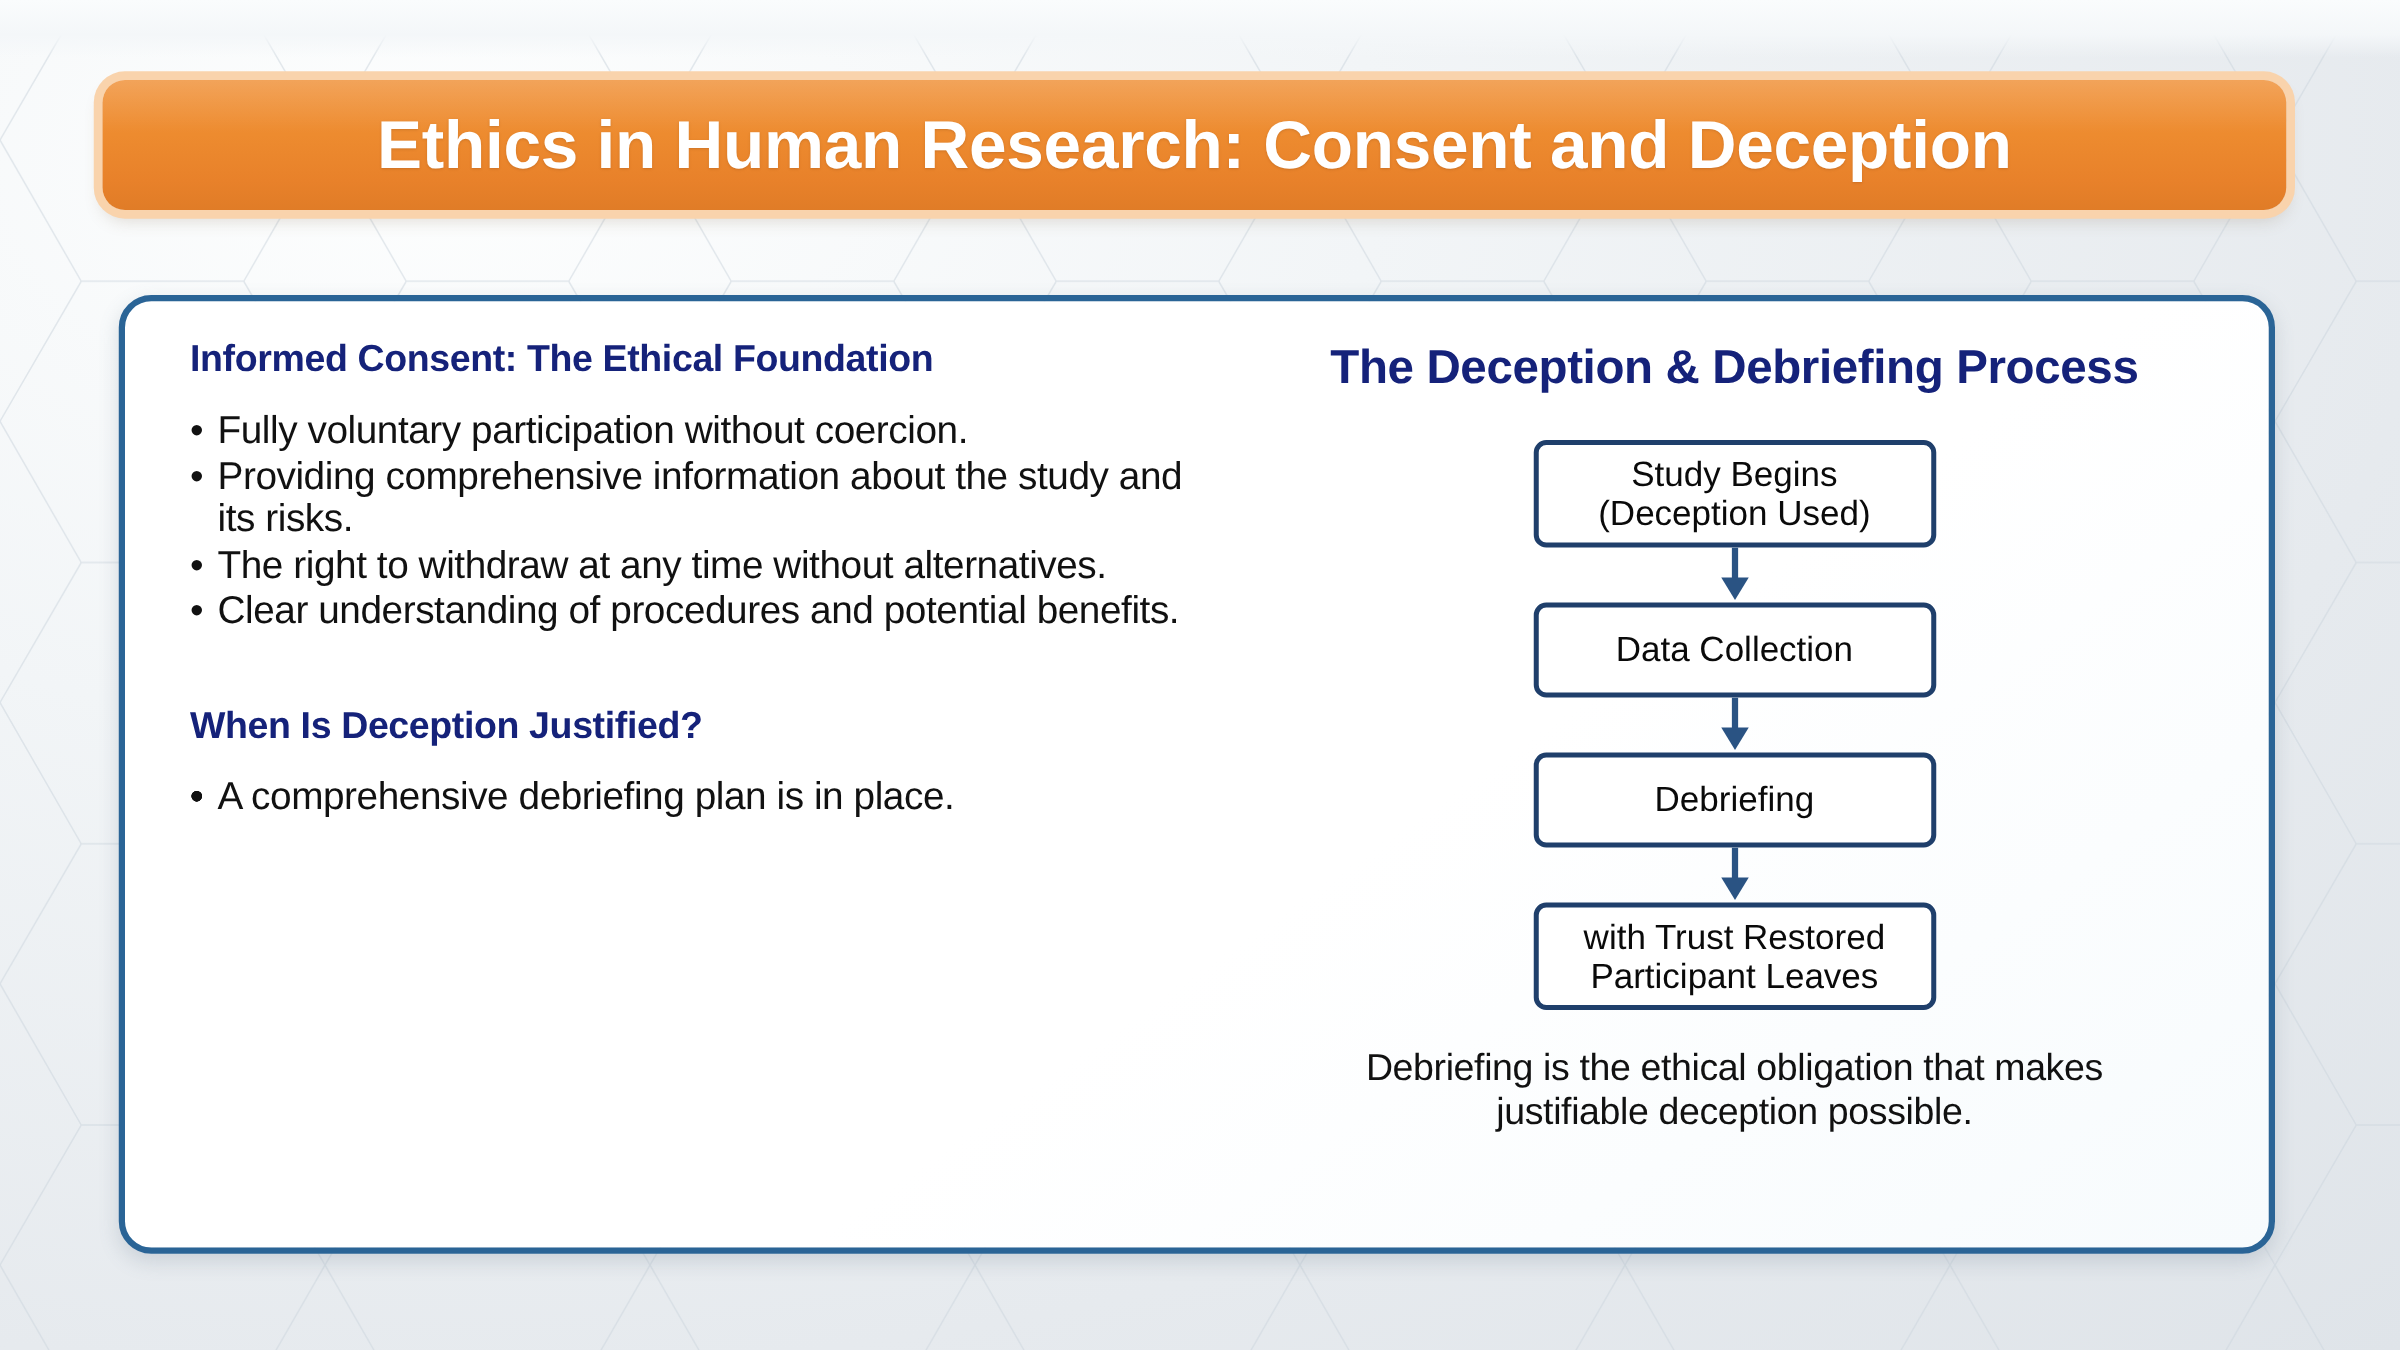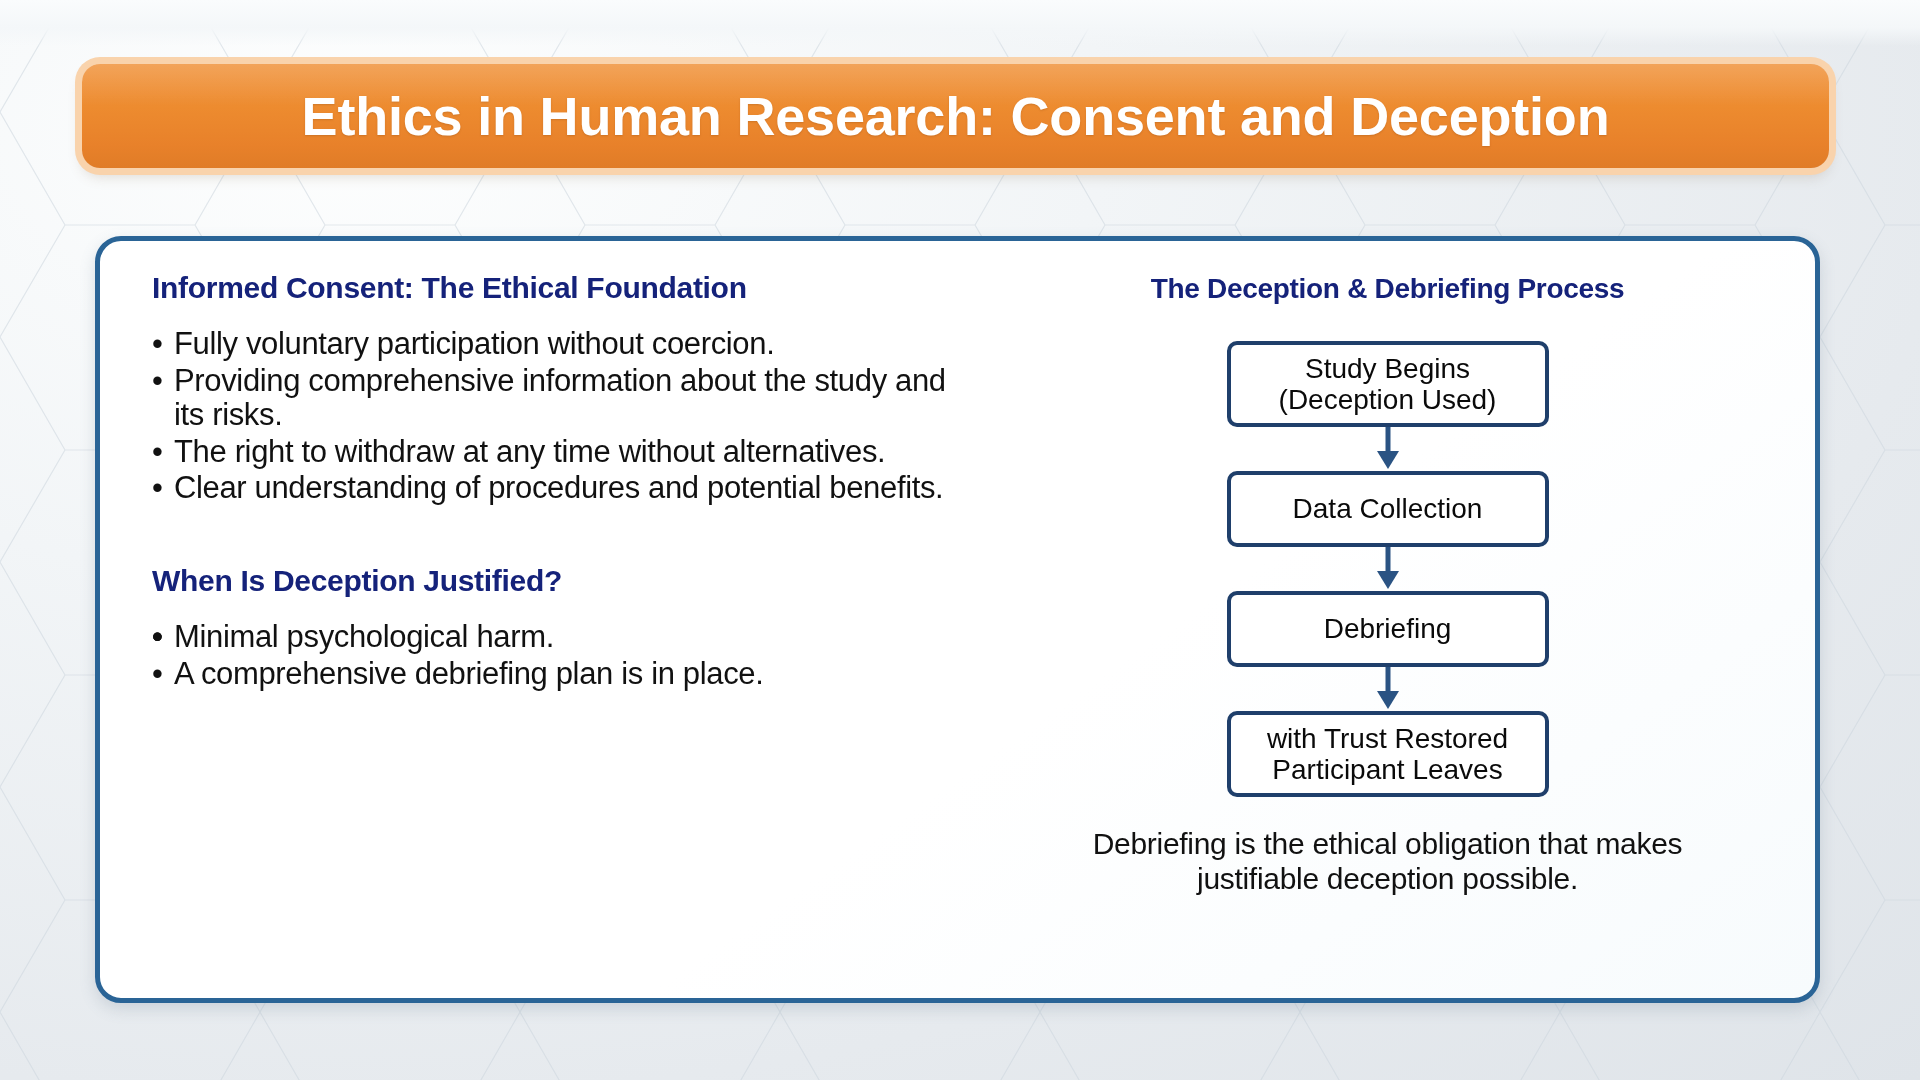--- a/index.html
+++ b/index.html
@@ -102,21 +102,21 @@
   .section-heading {
     color: #15227a;
     font-size: 30px;
     font-weight: bold;
     font-family: "Liberation Sans", sans-serif;
     letter-spacing: -0.3px;
     margin: 0;
   }
   #right-heading {
     color: #15227a;
-    font-size: 28px;
+    font-size: 38px;
     font-weight: bold;
     font-family: "Liberation Sans", sans-serif;
     letter-spacing: -0.3px;
     margin: 0 0 0 0;
     text-align: left;
   }
 
   .bullet-list {
     list-style: none;
     margin: 22px 0 0 0;
@@ -234,21 +234,20 @@
       <h2 class="section-heading">When Is Deception Justified?</h2>
       <ul class="bullet-list" id="deception-list">
         <li class="bullet-item">
           <span class="bullet-dot">•</span>
         </li>
         <li class="bullet-item">
           <span class="bullet-dot">•</span>
         </li>
         <li class="bullet-item">
           <span class="bullet-dot">•</span>
-          <span>Minimal psychological harm.</span>
         </li>
         <li class="bullet-item">
           <span class="bullet-dot">•</span>
           <span>A comprehensive debriefing plan is in place.</span>
         </li>
       </ul>
     </div>
 
   </div>
 

